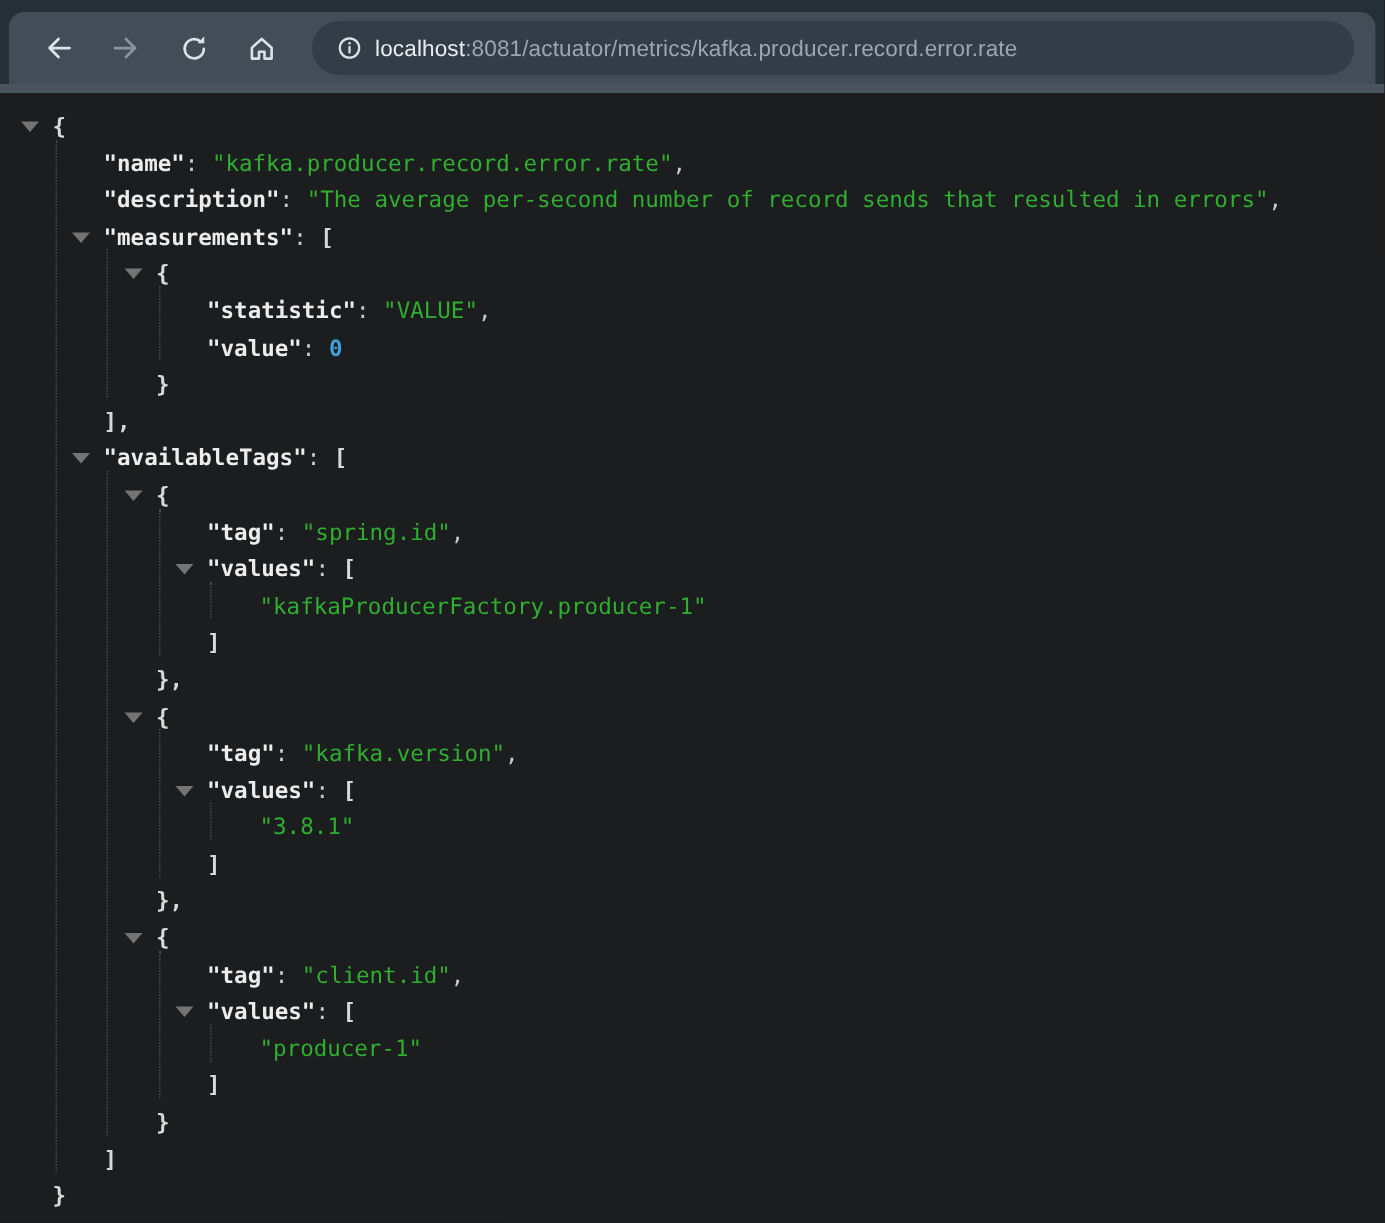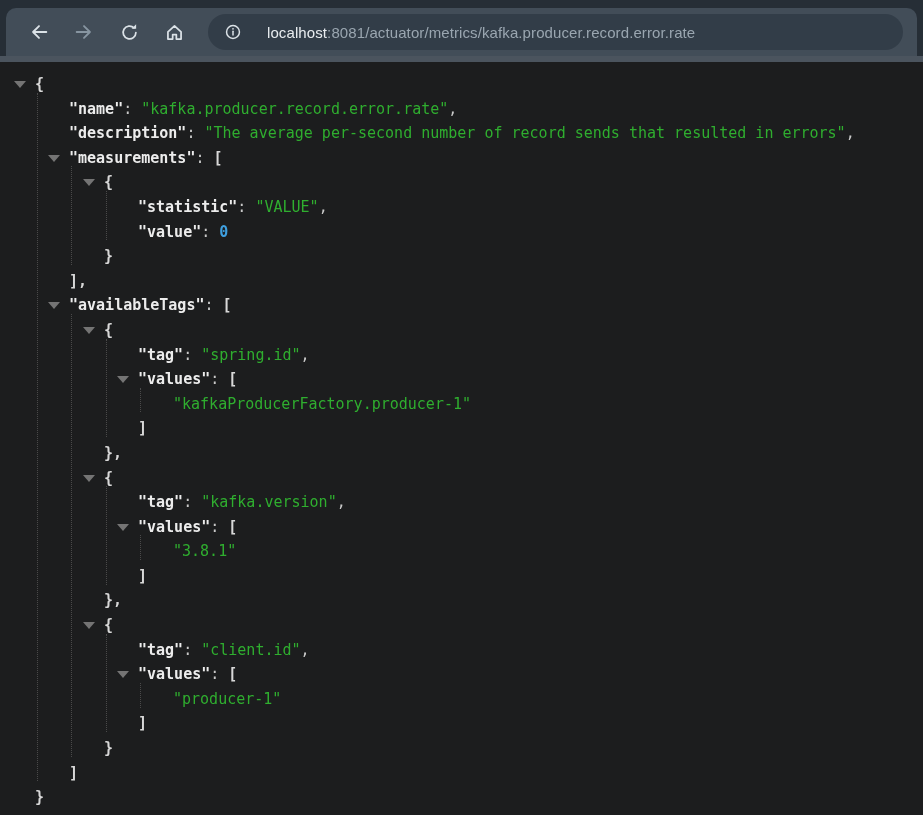--- a/index.html
+++ b/index.html
@@ -24,21 +24,21 @@
   .icon-stroke.dim { stroke:#8795a1; }
   .icon-fill { fill:#dbe2e7; }
 
   .address-bar {
     flex:1 1 auto; height:36px; margin-left:6px; margin-right:4px;
     background:#323d48; border-radius:18px;
     display:flex; align-items:center; padding:0 14px 0 12px;
     overflow:hidden; cursor:text;
   }
   .site-info { width:26px; height:26px; border-radius:50%; display:flex; align-items:center; justify-content:center; flex:0 0 auto; cursor:pointer; }
-  .url { margin-left:21px; font-size:15px; white-space:nowrap; overflow:hidden; letter-spacing:.1px; }
+  .url { margin-left:4px; font-size:15px; white-space:nowrap; overflow:hidden; letter-spacing:.1px; }
   .url .host { color:#e9edf0; }
   .url .path { color:#9aa6b0; }
 
   
   .json-viewer {
     position:relative; width:923px; height:753px; overflow:hidden;
     padding-top:10px; background:#1c1d1e;
   }
   .json-rows { position:relative; }
   .jrow {

